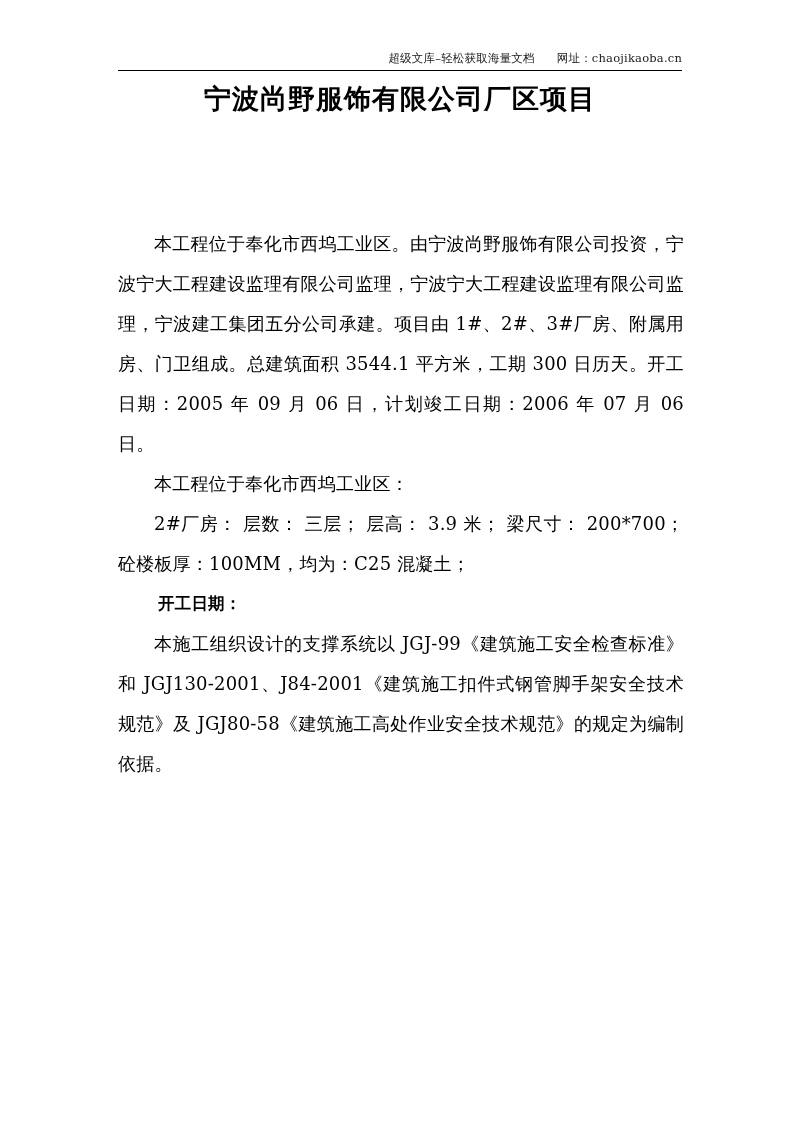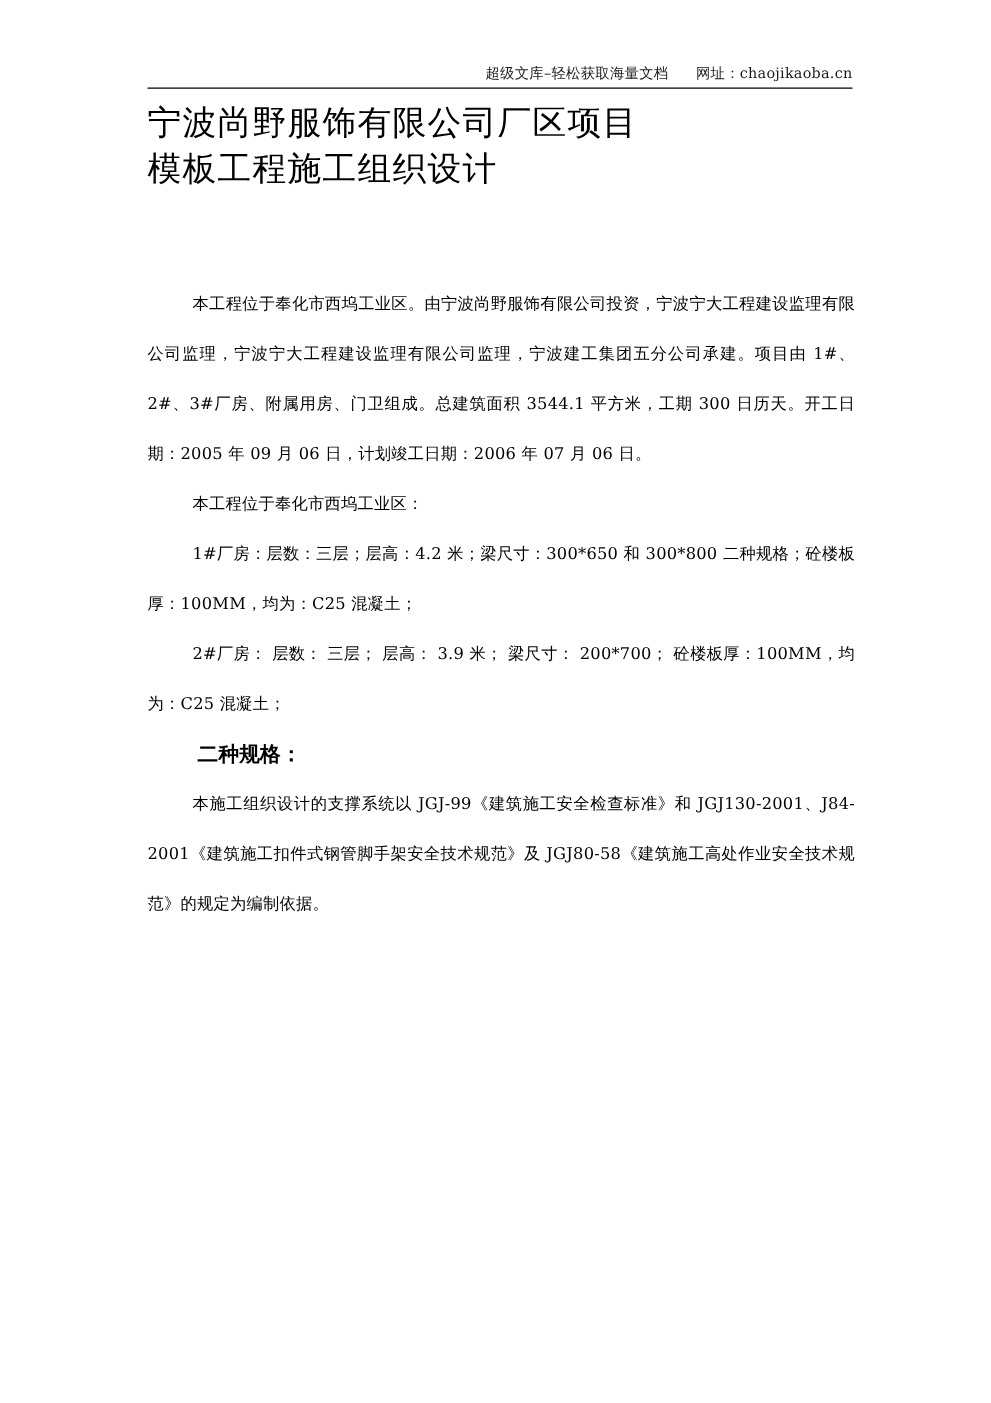--- a/index.html
+++ b/index.html
@@ -49,23 +49,23 @@
     width: 564px;
     height: 0;
   }
 
   
   .doc-title {
     position: absolute;
     left: 118px;
     top: 80px;
     width: 564px;
-    text-align: left;
+    text-align: center;
     font-family: "DejaVu Sans", "Liberation Sans", sans-serif;
-    font-weight: 400;
+    font-weight: 700;
     font-size: 27px;
     line-height: 37px;
     letter-spacing: 1px;
     color: #000000;
   }
   .doc-title .line2 {
     display: block;
   }
 
   
@@ -84,21 +84,21 @@
 
   
   .body-block {
     position: absolute;
     left: 118px;
     top: 224px;
     width: 566px;
   }
   p.para {
     margin: 0;
-    font-size: 13px;
+    font-size: 18px;
     line-height: 40px;
     text-align: justify;
     text-justify: inter-ideograph;
     letter-spacing: 0.2px;
     color: #000000;
   }
   p.indent {
     text-indent: 36px;
   }
   p.bold-lead {
@@ -118,26 +118,24 @@
 
   <div class="header-block">
     <div class="header-line">
       <span class="nowrap">超级文库–轻松获取海量文档</span><span class="header-site nowrap">网址：chaojikaoba.cn</span>
     </div>
     <div class="header-rule"></div>
   </div>
 
   <div class="doc-title">
     <span>宁波尚野服饰有限公司厂区项目</span>
-    <span class="line2">模板工程施工组织设计</span>
   </div>
 
 
   <div class="body-block">
     <p class="para indent">本工程位于奉化市西坞工业区。由宁波尚野服饰有限公司投资，宁波宁大工程建设监理有限公司监理，宁波宁大工程建设监理有限公司监理，宁波建工集团五分公司承建。项目由 1#、2#、3#厂房、附属用房、门卫组成。总建筑面积 3544.1 平方米，工期 300 日历天。开工日期：2005 年 09 月 06 日，计划竣工日期：2006 年 07 月 06 日。</p>
     <p class="para indent">本工程位于奉化市西坞工业区：</p>
-    <p class="para indent">1#厂房：层数：三层；层高：4.2 米；梁尺寸：300*650 和 300*800 二种规格；砼楼板厚：100MM，均为：C25 混凝土；</p>
     <p class="para indent">2#厂房： 层数： 三层； 层高： 3.9 米； 梁尺寸： 200*700； 砼楼板厚：100MM，均为：C25 混凝土；</p>
-    <p class="para bold-lead">二种规格：</p>
+    <p class="para bold-lead">开工日期：</p>
     <p class="para indent">本施工组织设计的支撑系统以 JGJ-99《建筑施工安全检查标准》和 JGJ130-2001、J84-2001《建筑施工扣件式钢管脚手架安全技术规范》及 JGJ80-58《建筑施工高处作业安全技术规范》的规定为编制依据。</p>
   </div>
 
 </div>
 
 </body></html>

